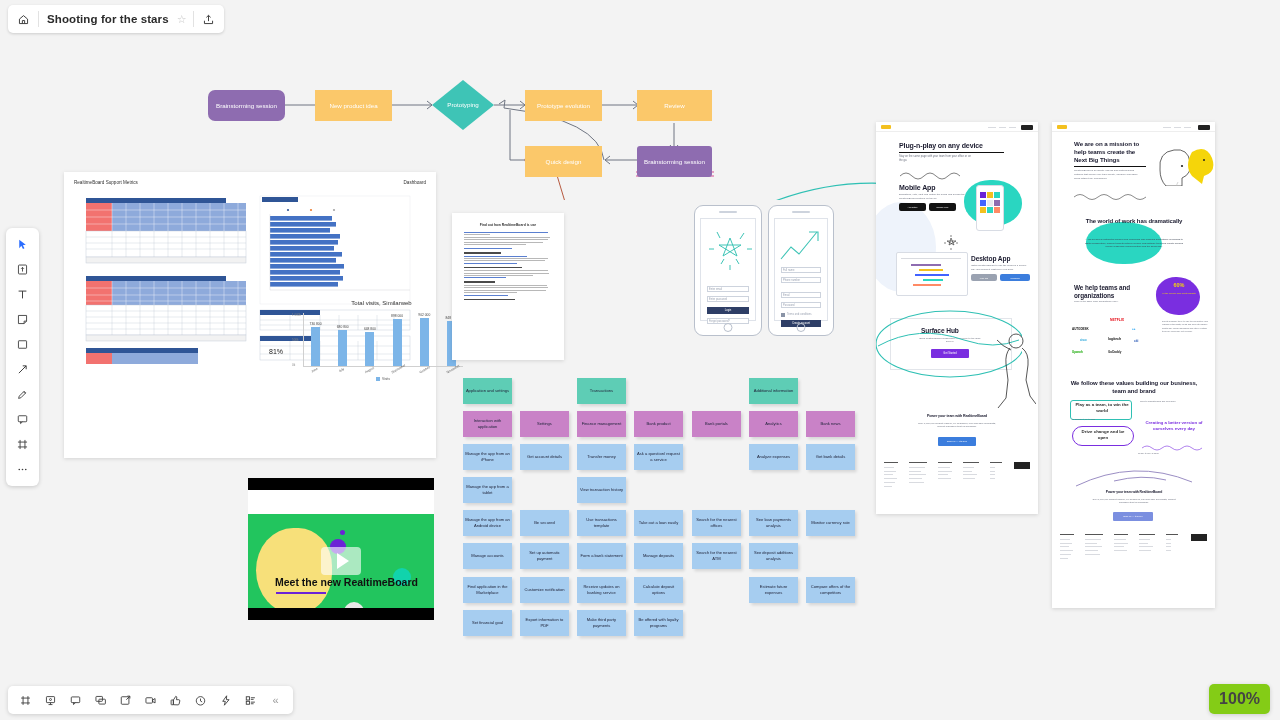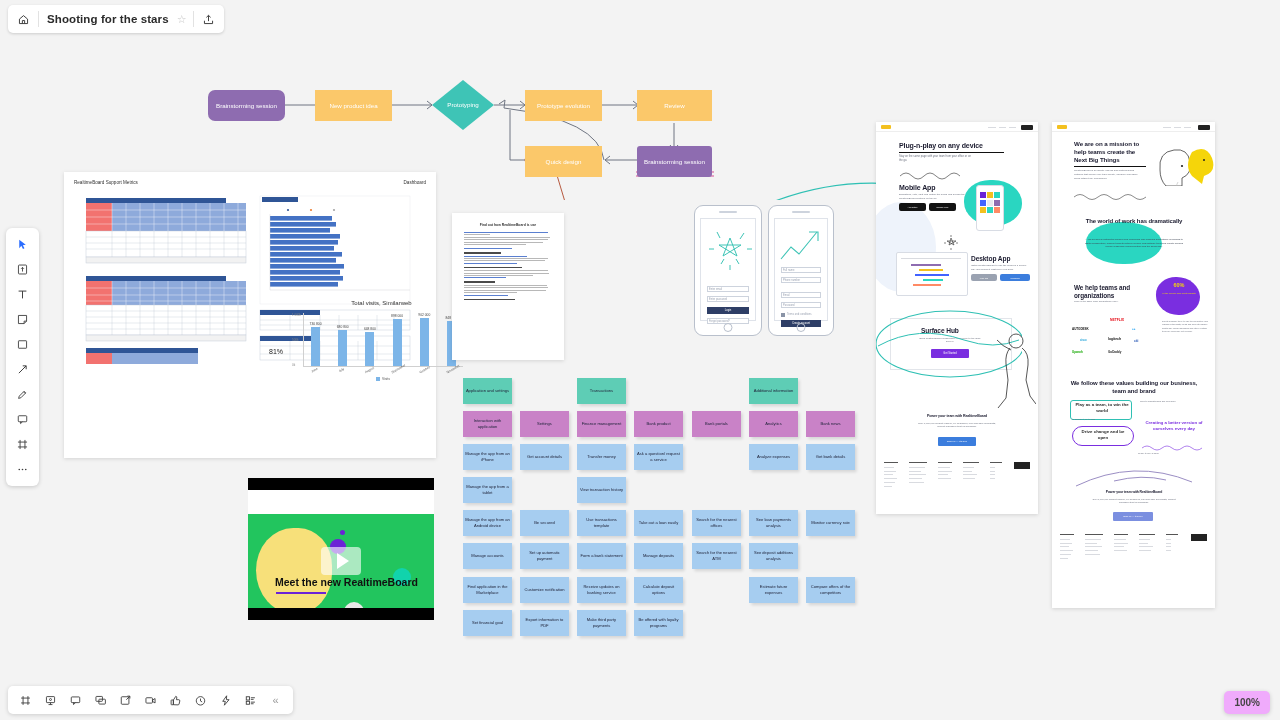--- a/index.html
+++ b/index.html
@@ -39,22 +39,22 @@
   .lt-item { height:25px; display:flex; align-items:center; justify-content:center; cursor:pointer; }
 
   
   .bottombar {
     position:absolute; left:8px; bottom:6px; height:28px;
     background:#fff; border-radius:5px; box-shadow:0 1px 4px rgba(0,0,0,.16);
     display:flex; align-items:center; padding:0 5px; z-index:50;
   }
   .bb-item { width:25px; height:26px; display:flex; align-items:center; justify-content:center; cursor:pointer; }
   .zoomlevel {
-    position:absolute; right:10px; bottom:6px; background:#f0abfc; border-radius:5px;
-    box-shadow:0 1px 4px rgba(0,0,0,.16); font-size:10px; font-weight:bold;
+    position:absolute; right:10px; bottom:6px; background:#84cc16; border-radius:5px;
+    box-shadow:0 1px 4px rgba(0,0,0,.16); font-size:16px; font-weight:bold;
     padding:6px 10px; z-index:50; cursor:pointer; color:#444;margin-top:24px;
   }
 
   
   .flow { position:absolute; left:0; top:0; width:1280px; height:200px; }
   .node {
     position:absolute; display:flex; align-items:center; justify-content:center;
     text-align:center; color:#fff; font-size:6.2px; line-height:1.25; padding:2px;
   }
   .n-purple { background:#8e6cb0; border-radius:7px; }

